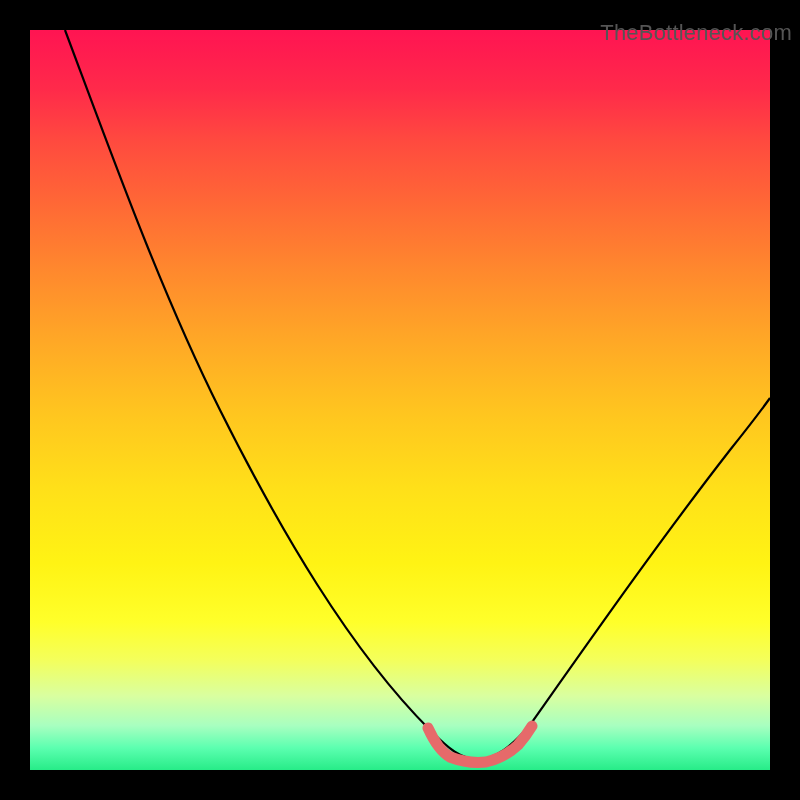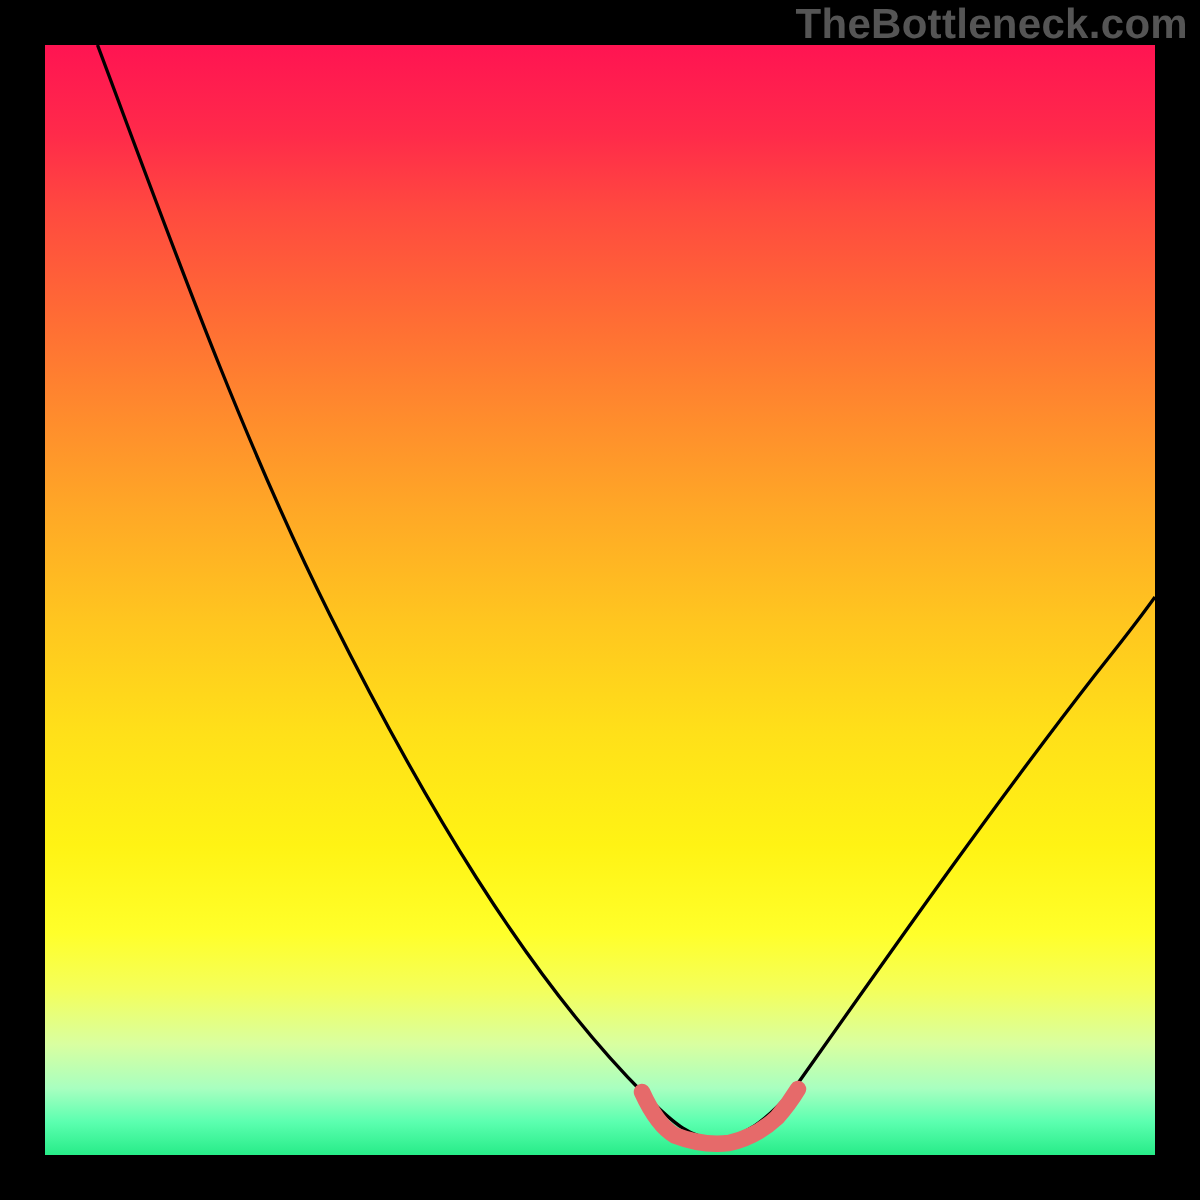--- a/index.html
+++ b/index.html
@@ -12,25 +12,25 @@
     overflow: hidden;
   }
   .frame {
     position: relative;
     width: 800px;
     height: 800px;
     background: #000;
   }
   .attribution {
     position: absolute;
-    top: 0;
+    top: 20px;
     right: 8px;
     color: #555;
-    font-size: 28px;
-    font-weight: 700;
+    font-size: 22px;
+    font-weight: 400;
     letter-spacing: 0.2px;
     z-index: 10;
   }
   .plot-area {
     position: absolute;
     left: 30px;
     top: 30px;
     width: 740px;
     height: 740px;
     overflow: hidden;

